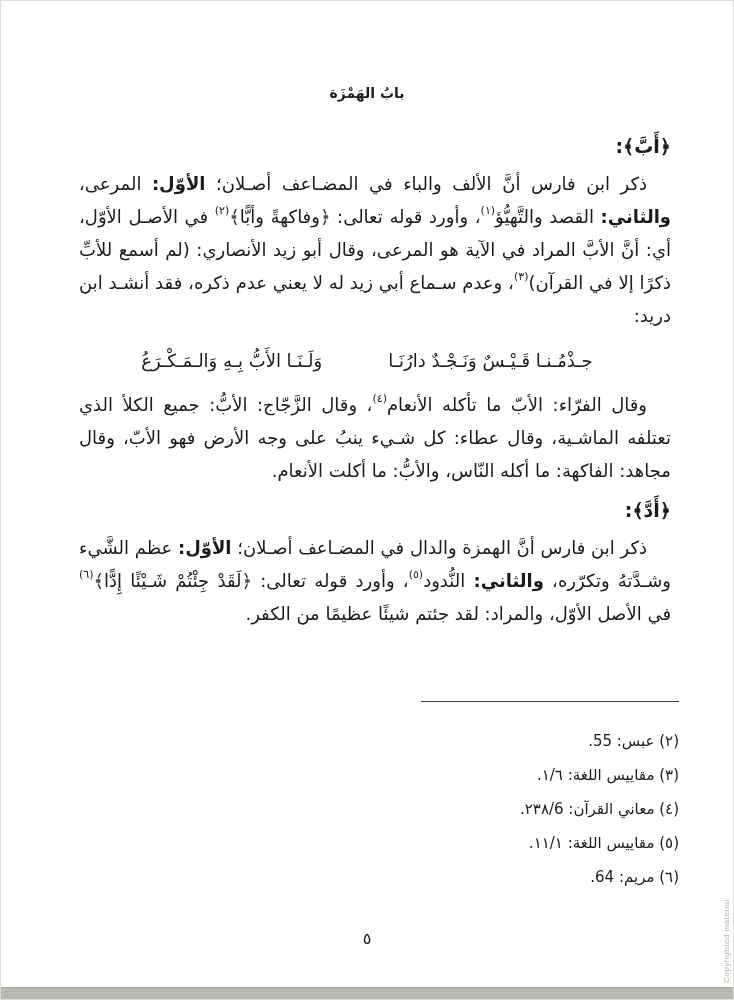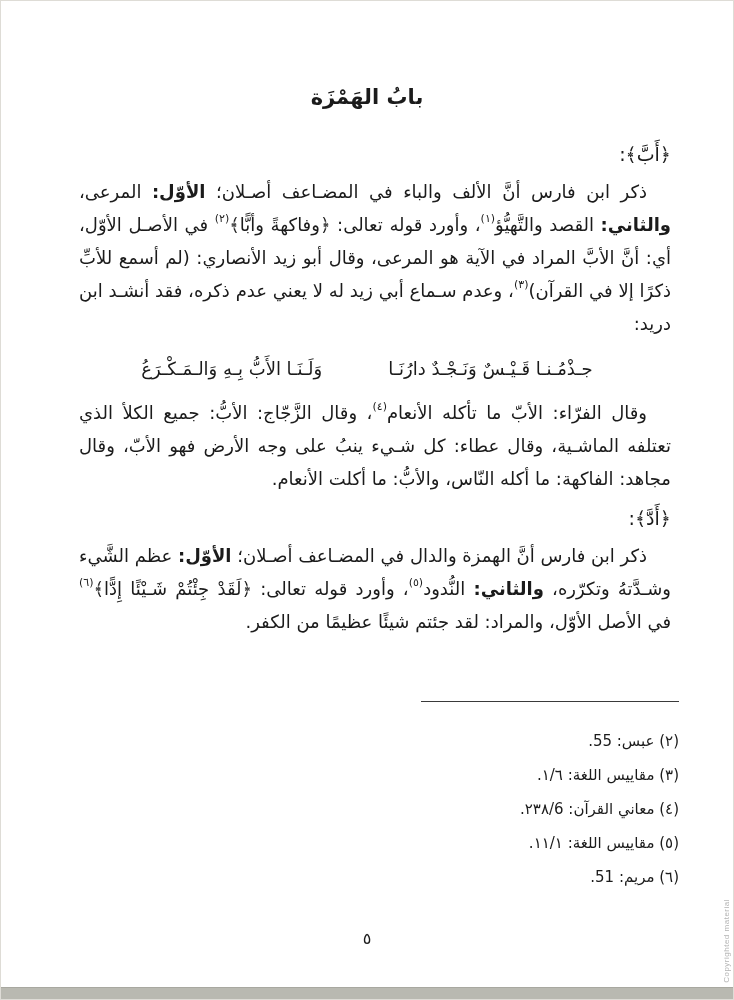--- a/index.html
+++ b/index.html
@@ -13,25 +13,25 @@
     border:1px solid #dedcd6;box-sizing:border-box;
   }
   .bottom-strip{
     position:absolute;left:0;right:0;bottom:0;height:11px;
     background:#b9b9b1;border-top:1px solid #a8a8a0;
   }
   .content{
     direction:rtl;padding:0 62px;
   }
   .title{
-    text-align:center;font-size:21px;font-weight:bold;
+    text-align:center;font-size:14px;font-weight:bold;
     margin:84px 0 30px;
   }
   .headword{
-    font-size:19px;font-weight:normal;margin:8px 0 6px;line-height:30px;
+    font-size:19px;font-weight:bold;margin:8px 0 6px;line-height:30px;
   }
   p.body{
     font-size:18px;line-height:33px;text-align:justify;margin:0;
   }
   p.indent{text-indent:24px;margin-left:16px;}
   b{font-weight:bold;}
   sup.fn{font-size:11px;line-height:0;position:relative;top:-2px;}
   .verse{
     display:flex;justify-content:center;gap:66px;
     font-size:18px;line-height:34px;margin:12px 0 10px;
@@ -84,21 +84,21 @@
     <p class="body indent"><span>ذكر ابن فارس أنَّ الهمزة والدال في المضـاعف أصـلان؛ </span><b>الأوّل:</b><span> عظم الشَّيء وشـدَّتهُ وتكرّره، </span><b>والثاني:</b><span> النُّدود</span><sup class="fn">(٥)</sup><span>، وأورد قوله تعالى: ﴿لَقَدْ جِئْتُمْ شَـيْئًا إِدًّا﴾</span><sup class="fn">(٦)</sup><span> في الأصل الأوّل، والمراد: لقد جئتم شيئًا عظيمًا من الكفر.</span></p>
 
   </div>
 
   <div class="footnotes">
     <div class="fn-rule"></div>
     <div class="footnote">(٢) عبس: 55.</div>
     <div class="footnote">(٣) مقاييس اللغة: ١/٦.</div>
     <div class="footnote">(٤) معاني القرآن: ٢٣٨/6.</div>
     <div class="footnote">(٥) مقاييس اللغة: ١١/١.</div>
-    <div class="footnote">(٦) مريم: 51.</div>
+    <div class="footnote">(٦) مريم: 64.</div>
   </div>
 
   <div class="page-number">٥</div>
 
   <div class="watermark">Copyrighted material</div>
 
   <div class="bottom-strip"></div>
 
 </div>
 

